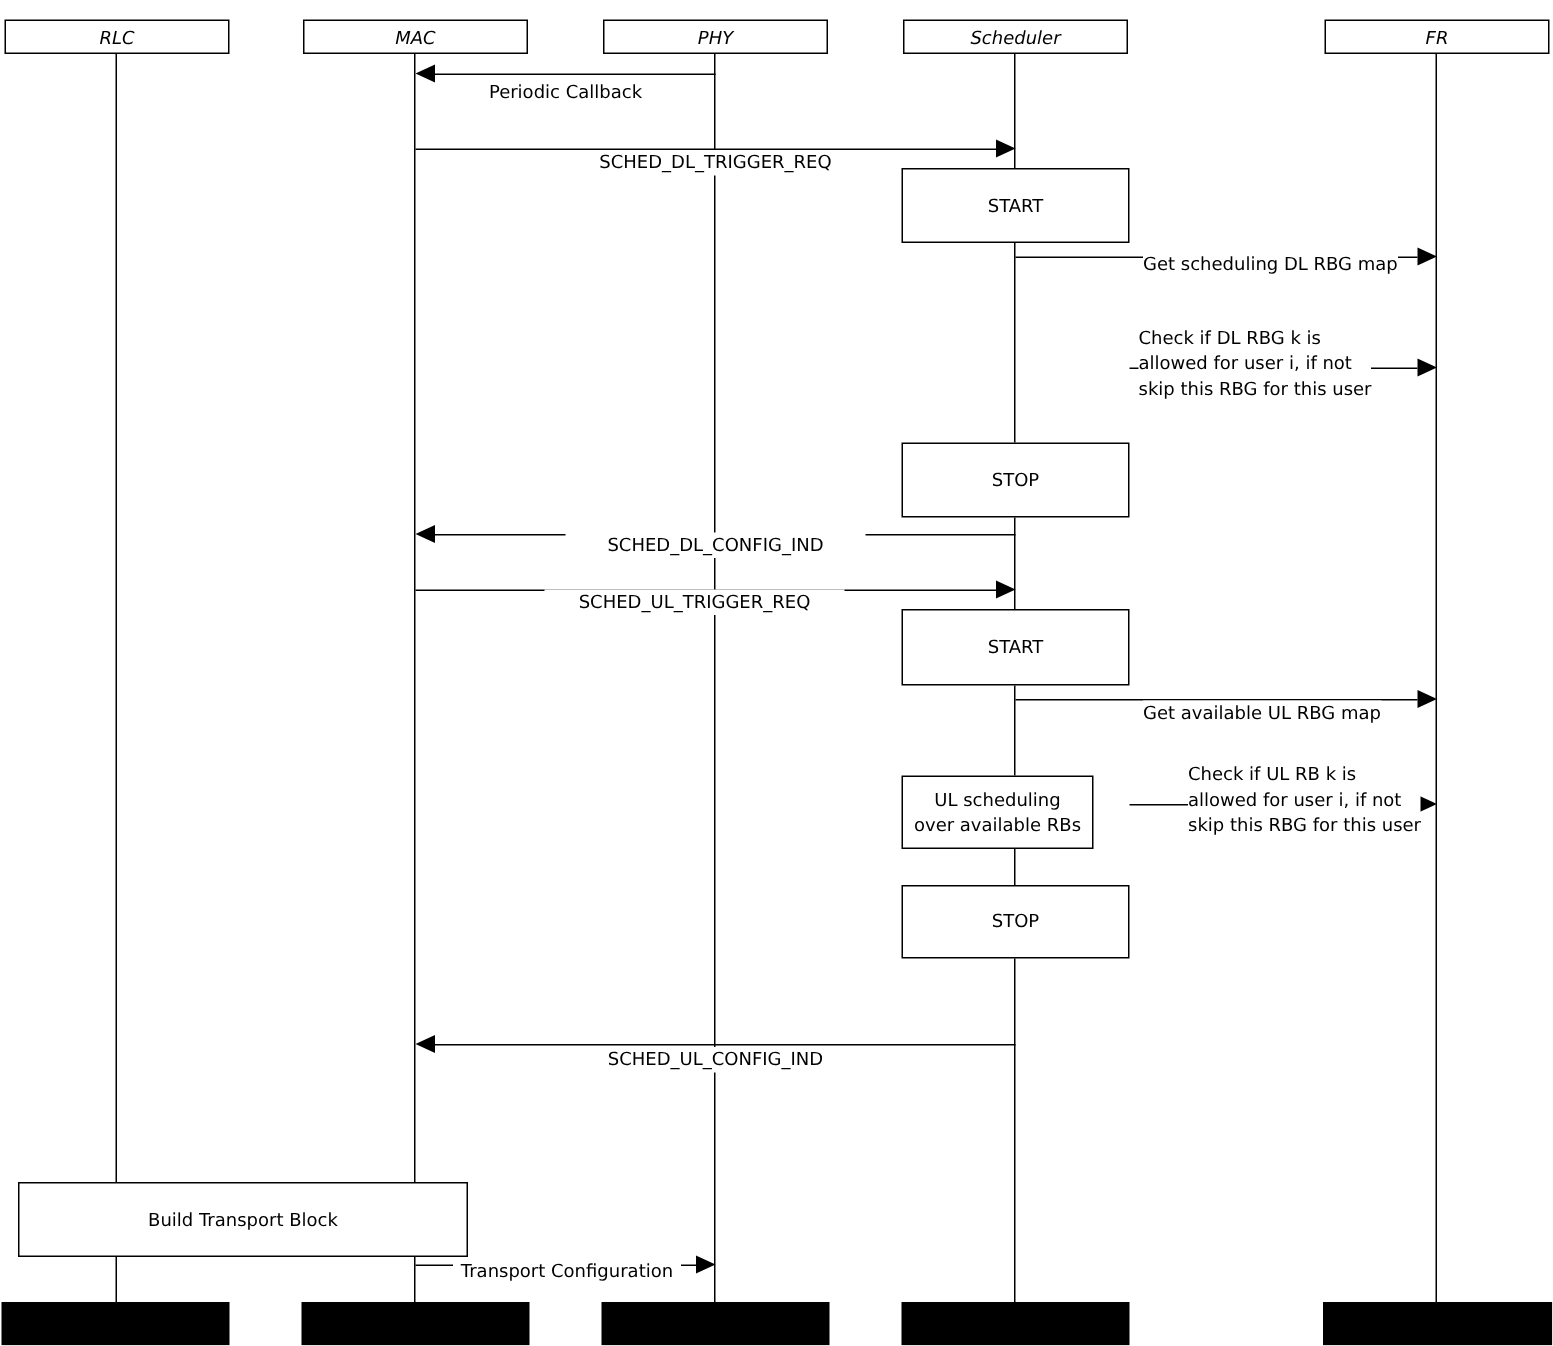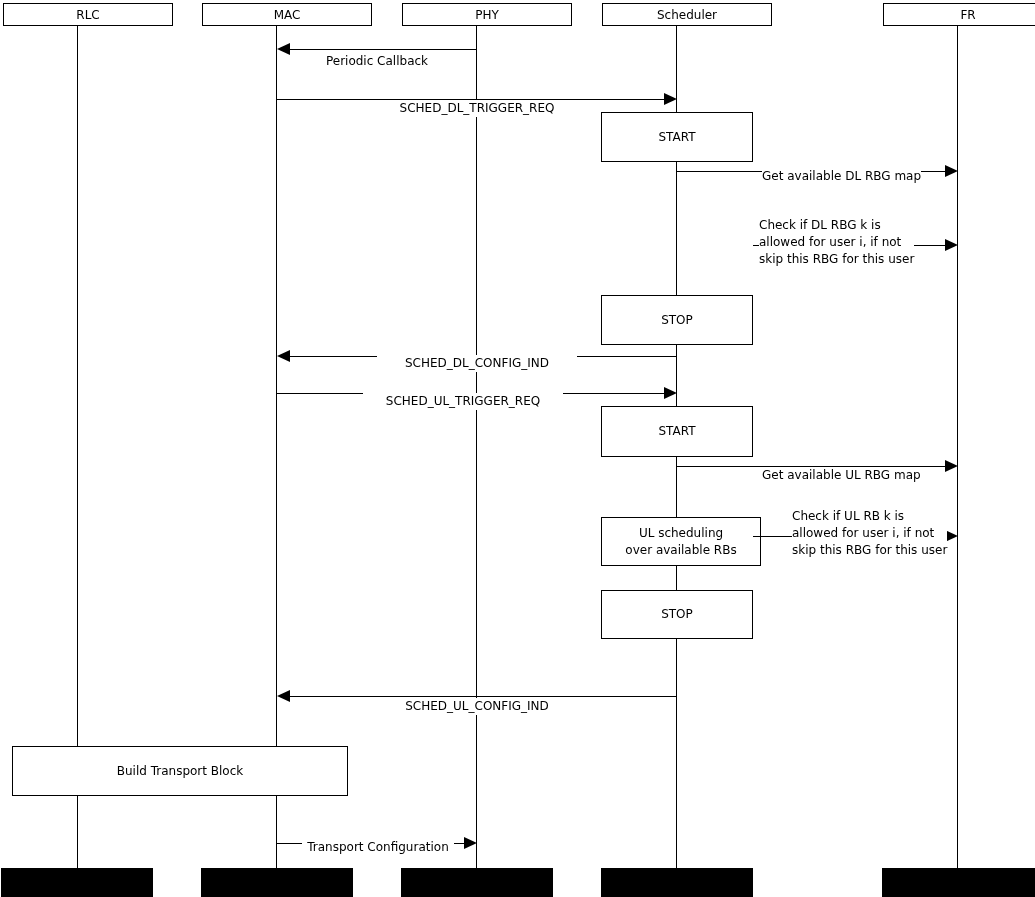--- a/index.html
+++ b/index.html
@@ -16,30 +16,31 @@
   .lifeline {
     position: absolute;
     top: 26px;
     height: 842px;
     width: 1px;
     background: #000000;
     z-index: 1;
   }
   .hbox {
     position: absolute;
-    top: 3px;
-    width: 170px;
+    top: 13px;
+    width: 150px;
     height: 23px;
     border: 1px solid #000000;
     background: #ffffff;
     box-sizing: border-box;
     display: flex;
     align-items: center;
     justify-content: center;
     z-index: 2;
+    font-style: italic;
   }
   .abox {
     position: absolute;
     border: 1px solid #000000;
     background: #ffffff;
     box-sizing: border-box;
     display: flex;
     align-items: center;
     justify-content: center;
     text-align: center;
@@ -119,21 +120,21 @@
   <div class="mlabel center" style="left:302px;top:29px;width:150px">Periodic Callback</div>
 
   <div class="mline" style="left:277px;top:99px;width:387px"></div>
   <div class="ah-r" style="left:664px;top:93px"></div>
   <div class="mlabel center" style="left:377px;top:76px;width:200px">SCHED_DL_TRIGGER_REQ</div>
 
   <div class="abox" style="left:601px;top:112px;width:152px;height:50px"><span>START</span></div>
 
   <div class="mline" style="left:677px;top:171px;width:268px"></div>
   <div class="ah-r" style="left:945px;top:165px"></div>
-  <div class="mlabel" style="left:762px;top:144px">Get available DL RBG map</div>
+  <div class="mlabel" style="left:762px;top:144px">Get scheduling DL RBG map</div>
 
   <div class="mline" style="left:753px;top:245px;width:192px"></div>
   <div class="ah-r" style="left:945px;top:239px"></div>
   <div class="mlabel" style="left:759px;top:193px">Check if DL RBG k is
 allowed for user i, if not
 skip this RBG for this user</div>
 
 
   <div class="abox" style="left:601px;top:295px;width:152px;height:50px"><span>STOP</span></div>
 
@@ -150,30 +151,30 @@
   <div class="mline" style="left:677px;top:466px;width:268px"></div>
   <div class="ah-r" style="left:945px;top:460px"></div>
   <div class="mlabel" style="left:762px;top:443px">Get available UL RBG map</div>
 
   <div class="mline" style="left:753px;top:536px;width:192px"></div>
   <div class="ah-r" style="left:945px;top:530px"></div>
   <div class="mlabel" style="left:792px;top:484px">Check if UL RB k is
 allowed for user i, if not
 skip this RBG for this user</div>
 
-  <div class="abox" style="left:601px;top:517px;width:160px;height:49px"><span>UL scheduling
+  <div class="abox" style="left:601px;top:517px;width:128px;height:49px"><span>UL scheduling
 over available RBs</span></div>
 
   <div class="abox" style="left:601px;top:590px;width:152px;height:49px"><span>STOP</span></div>
 
   <div class="mline" style="left:290px;top:696px;width:387px"></div>
   <div class="ah-l" style="left:277px;top:690px"></div>
   <div class="mlabel center" style="left:377px;top:674px;width:200px">SCHED_UL_CONFIG_IND</div>
 
-  <div class="abox" style="left:12px;top:746px;width:336px;height:50px"><span>Build Transport Block</span></div>
+  <div class="abox" style="left:12px;top:788px;width:300px;height:50px"><span>Build Transport Block</span></div>
 
   <div class="mline" style="left:277px;top:843px;width:187px"></div>
   <div class="ah-r" style="left:464px;top:837px"></div>
   <div class="mlabel center" style="left:302px;top:815px;width:152px">Transport Configuration</div>
 
   <div class="bar" style="left:1px"></div>
   <div class="bar" style="left:201px"></div>
   <div class="bar" style="left:401px"></div>
   <div class="bar" style="left:601px"></div>
   <div class="bar" style="left:882px;width:153px"></div>

